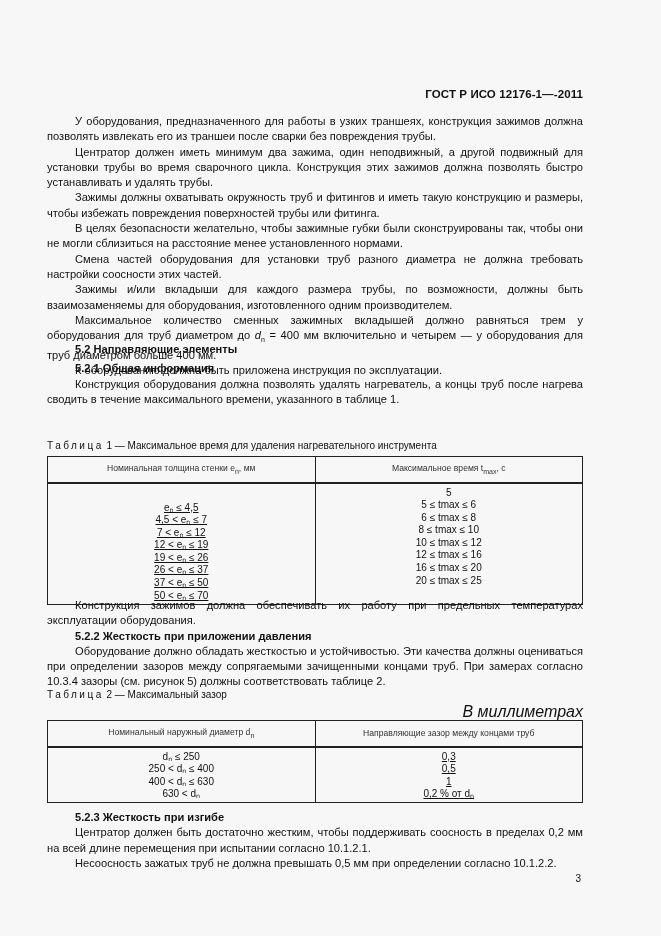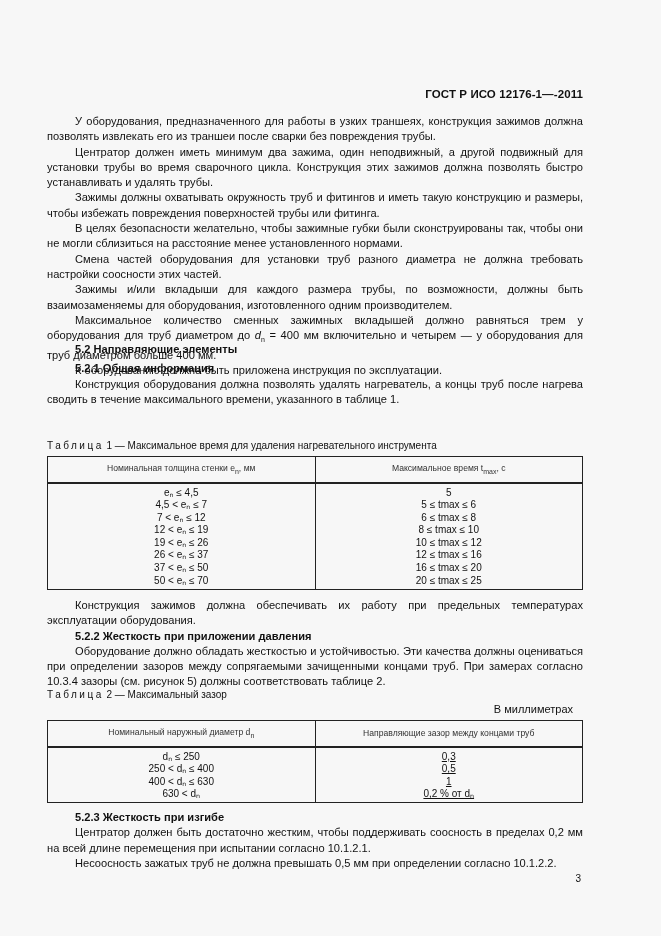--- a/index.html
+++ b/index.html
@@ -11,21 +11,21 @@
   .header {
     position: absolute; top: 64px; right: 78px; font-size: 11.5px; font-weight: bold; letter-spacing: 0.1px;
   }
   .body-text {
     position: absolute; left: 47px; width: 536px; font-size: 11.1px; line-height: 15.3px;
   }
   .p { text-indent: 28px; text-align: justify; margin: 0; }
   .h { margin: 0; padding-left: 28px; font-weight: bold; }
   .cap { position: absolute; left: 47px; font-size: 10px; }
   .cap .sp { letter-spacing: 2.5px; }
-  .units { position: absolute; right: 88px; font-size: 11px; }
+  .units { position: absolute; right: 78px; font-size: 16px; font-style: italic; }
   table.t {
     position: absolute; left: 47px; width: 536px; border-collapse: collapse; font-size: 10px;
   }
   table.t th {
     font-weight: normal; font-size: 8.6px; border: 1px solid #222; border-bottom: 2.5px solid #222;
     text-align: center; color: #333;
   }
   table.t td {
     border-left: 1px solid #222; border-right: 1px solid #222; text-align: center; vertical-align: top;
     padding: 0; line-height: 12.6px;
@@ -64,21 +64,21 @@
 
   <table class="t" style="top:432px;">
     <thead>
       <tr style="height:26px;">
         <th style="width:50%;"><span>Номинальная толщина стенки e</span><sub>n</sub><span>, мм</span></th>
         <th style="width:50%;"><span>Максимальное время t</span><sub>max</sub><span>, с</span></th>
       </tr>
     </thead>
     <tbody>
       <tr>
-        <td style="padding:3px 0 2px;">
+        <td style="padding:18px 0 2px;text-decoration:underline;">
           <span class="line">eₙ ≤ 4,5</span>
           <span class="line">4,5 &lt; eₙ ≤ 7</span>
           <span class="line">7 &lt; eₙ ≤ 12</span>
           <span class="line">12 &lt; eₙ ≤ 19</span>
           <span class="line">19 &lt; eₙ ≤ 26</span>
           <span class="line">26 &lt; eₙ ≤ 37</span>
           <span class="line">37 &lt; eₙ ≤ 50</span>
           <span class="line">50 &lt; eₙ ≤ 70</span>
         </td>
         <td style="padding:3px 0 2px;">

